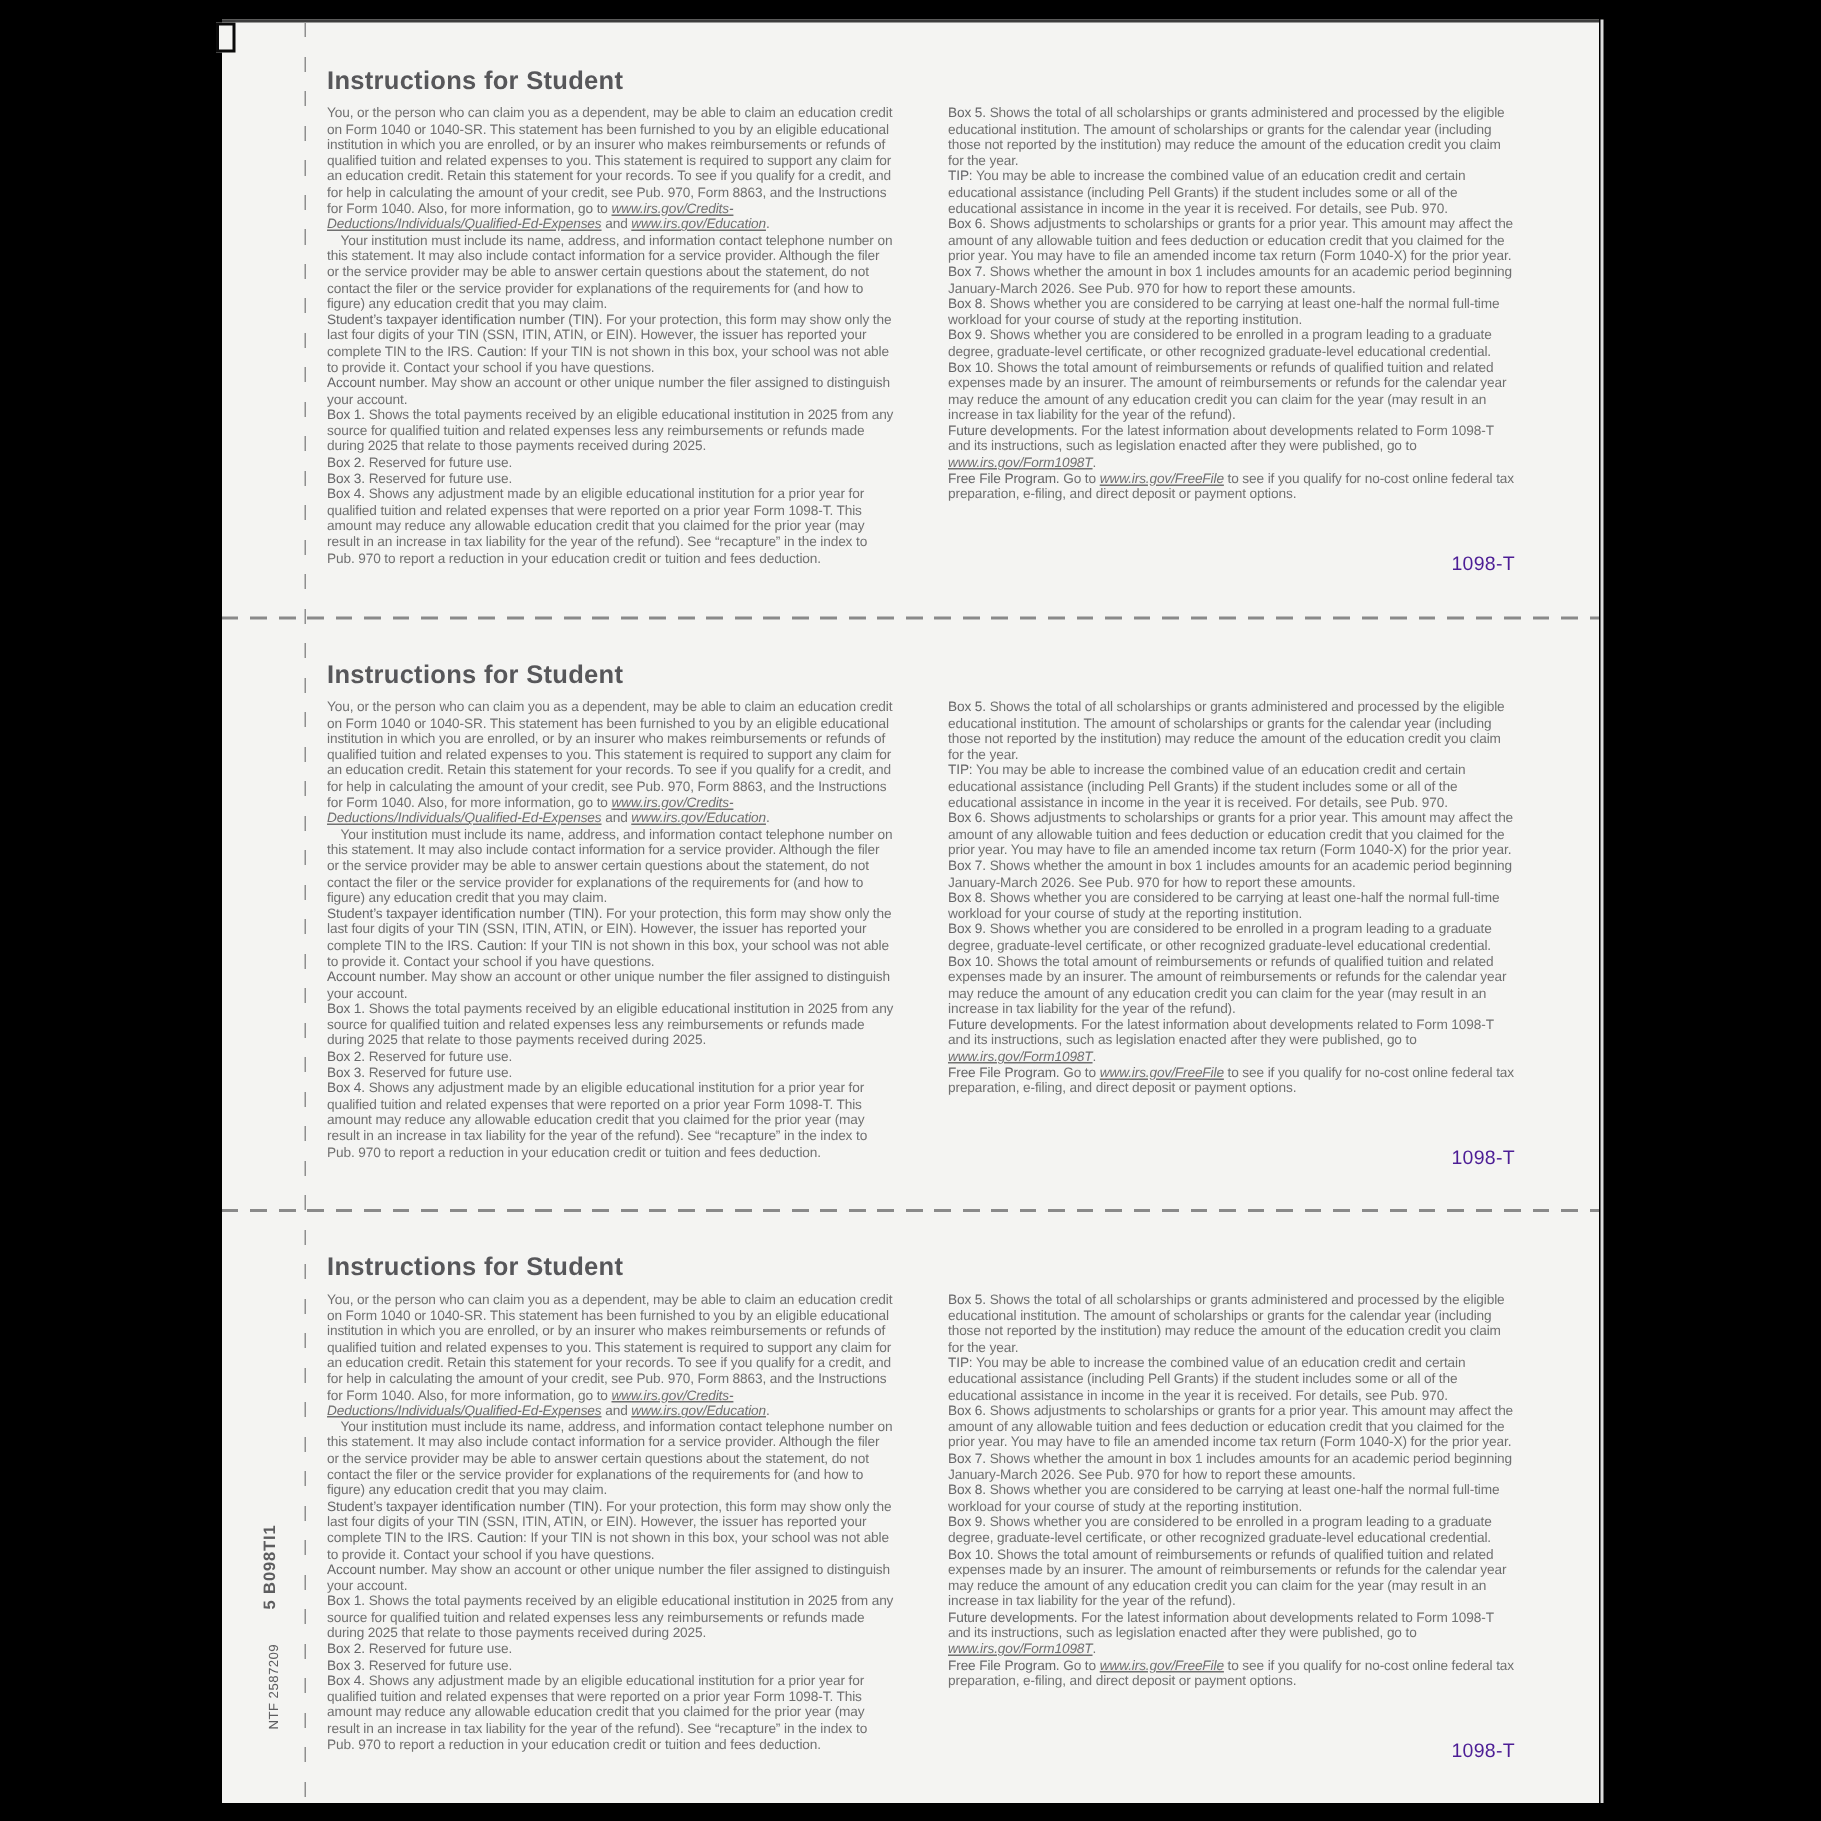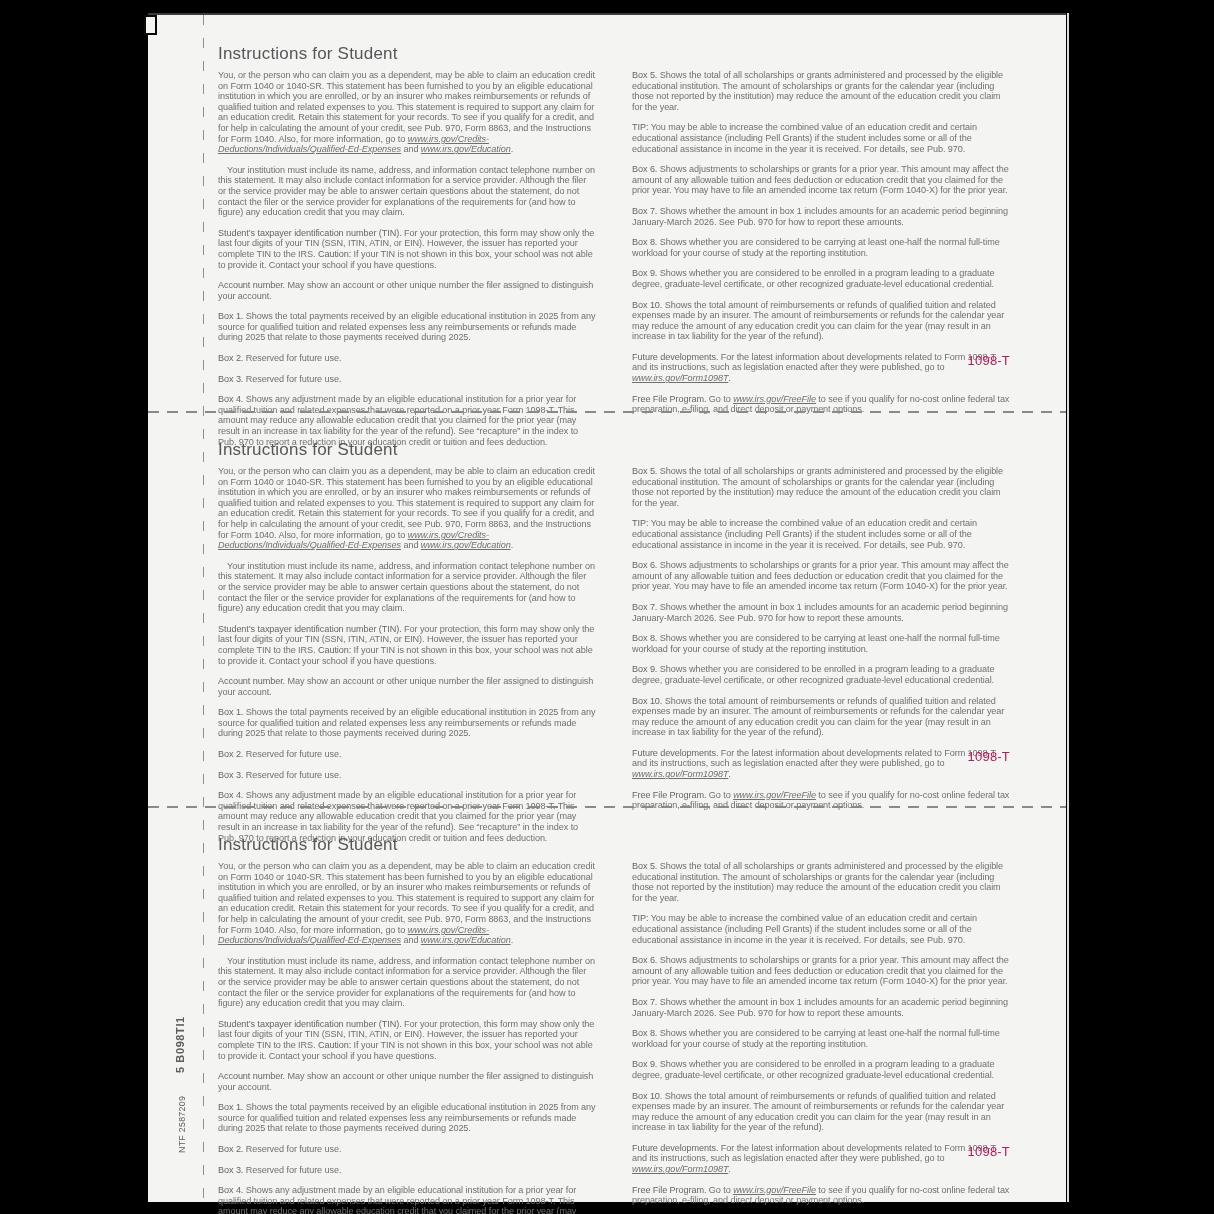--- a/index.html
+++ b/index.html
@@ -46,43 +46,43 @@
   .panel {
     position: absolute;
     left: 70px; width: 792px; height: 370px;
   }
   .panel.p1 { top: 29px; }
   .panel.p2 { top: 425px; }
   .panel.p3 { top: 820px; }
   .panel h2 {
     font-size: 17px;
     line-height: 19px;
-    font-weight: normal;
+    font-weight: bold;
     color: #57575a;
     letter-spacing: 0.2px;
     margin-bottom: 7px;
   }
   .cols { display: flex; gap: 36px; }
   .col { width: 378px; }
   .para {
     font-size: 9.1px;
     line-height: 10.6px;
     letter-spacing: -0.08px;
     color: #707070;
-    margin-top: 10px;
+    margin-top: 0;
   }
   .para:first-child { margin-top: 0; }
   .para.ind { text-indent: 9px; }
   .para .b { font-weight: normal; color: #666668; }
   .para .i { font-style: italic; text-decoration: underline; }
   .form-label {
     position: absolute;
-    top: 309px; right: 0;
+    top: 324px; right: 0;
     font-size: 13px;
-    color: #be185d;
+    color: #4c1d95;
     letter-spacing: 0.2px;
   }
   .vtext {
     position: absolute;
     transform-origin: 0 0;
     transform: rotate(-90deg);
     white-space: nowrap;
     color: #5d5d5f;
   }
   .vtext.code {

